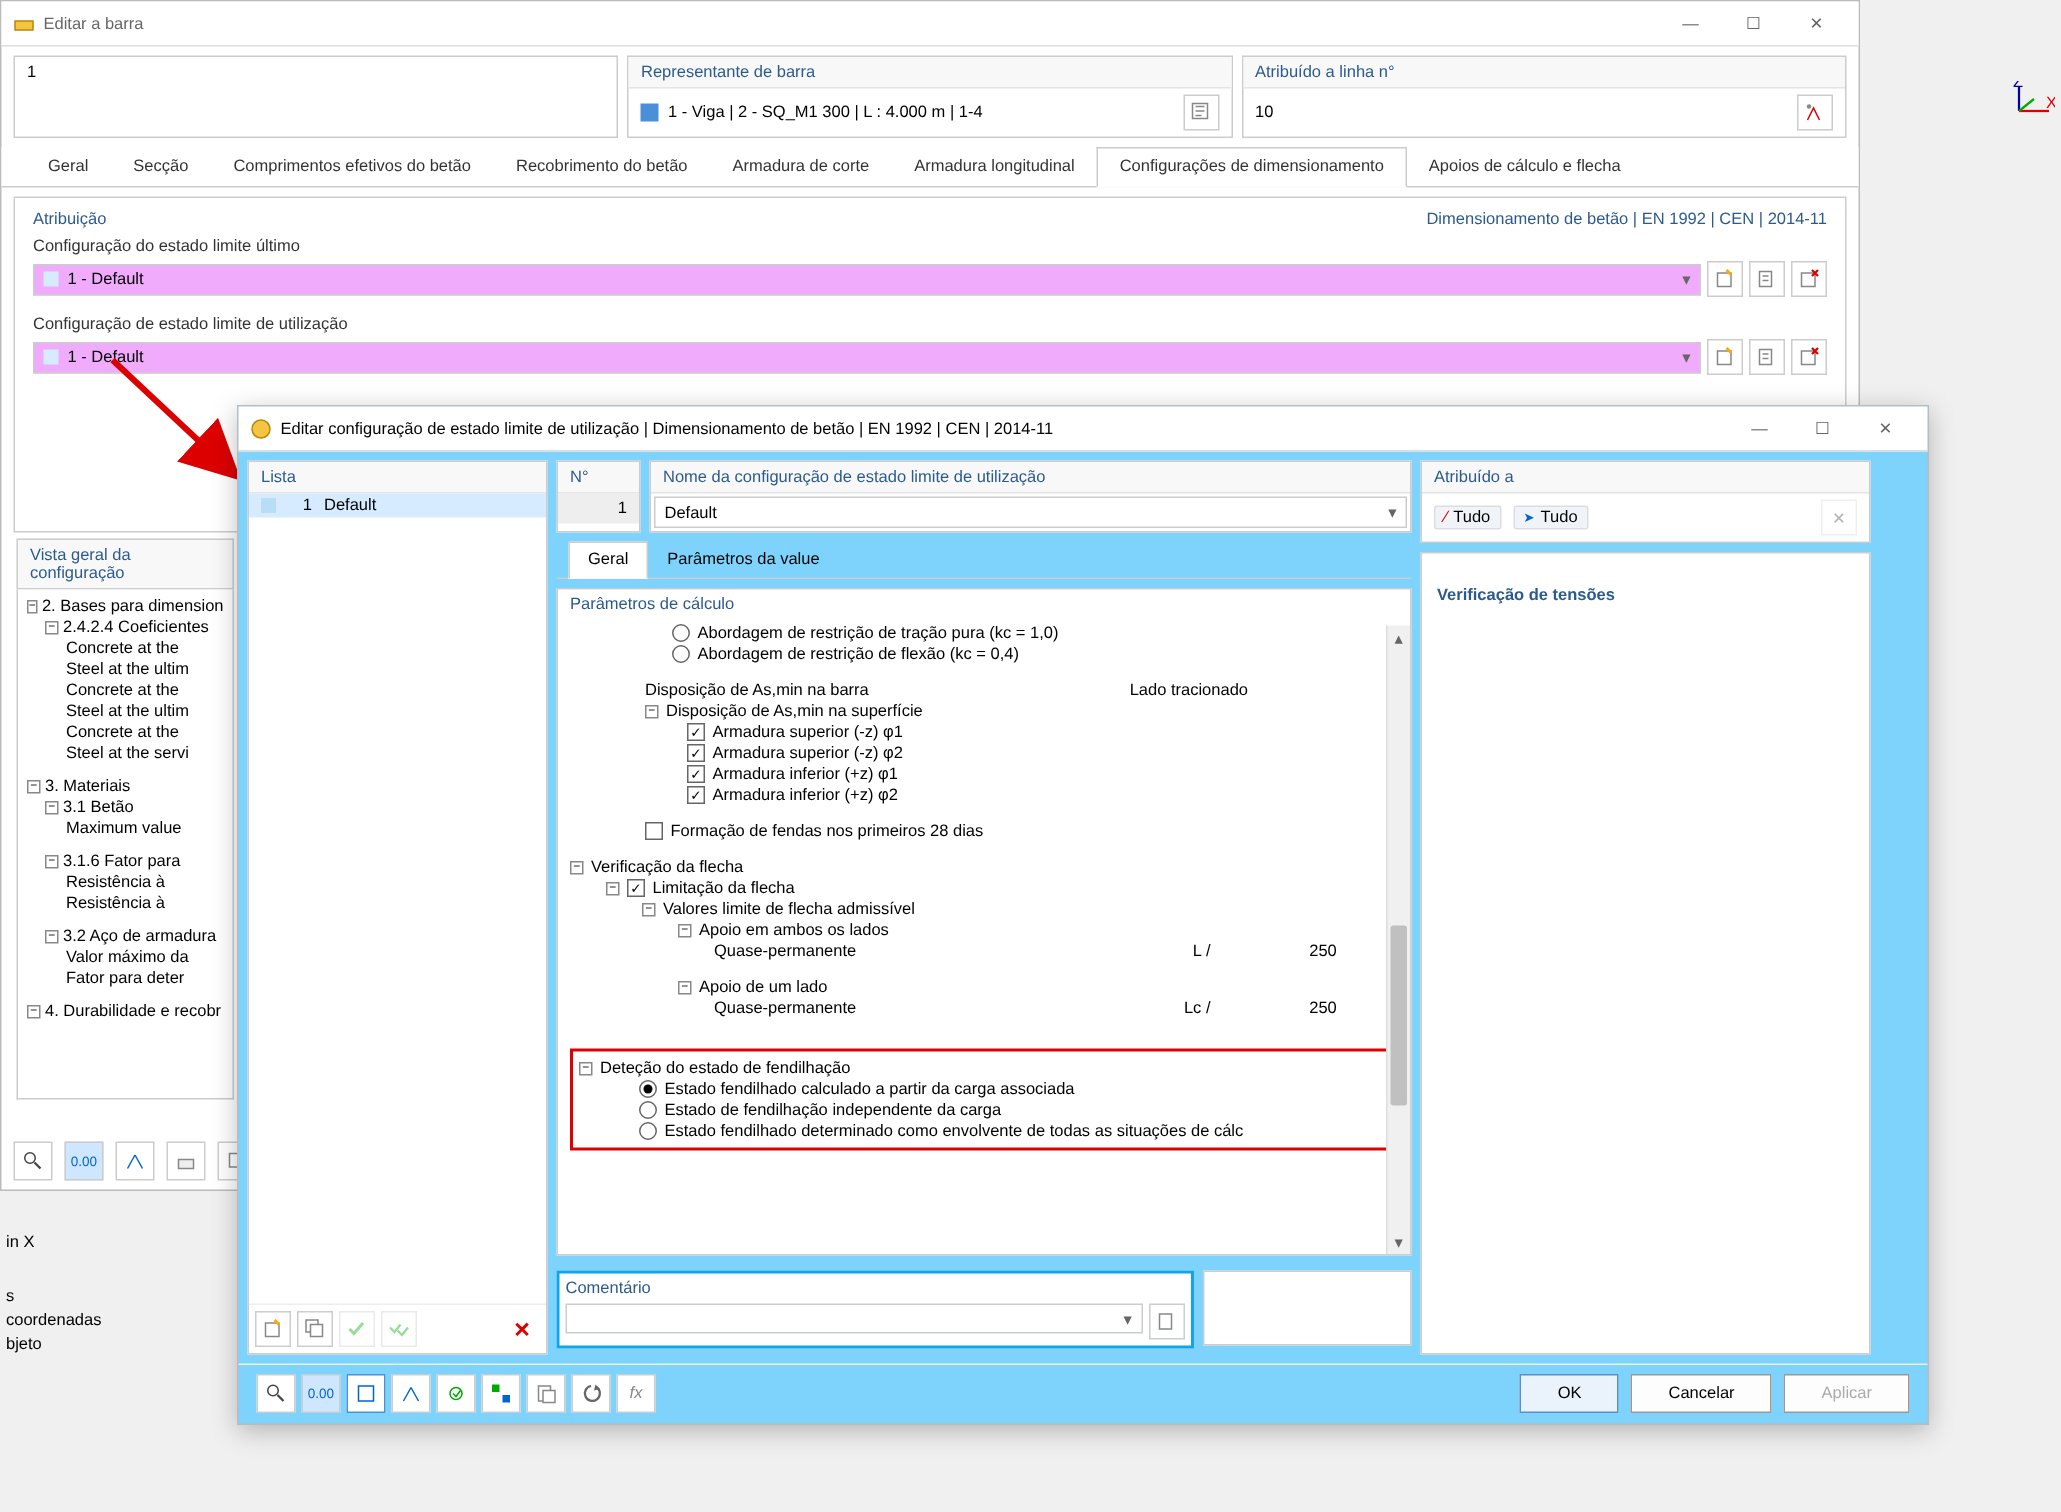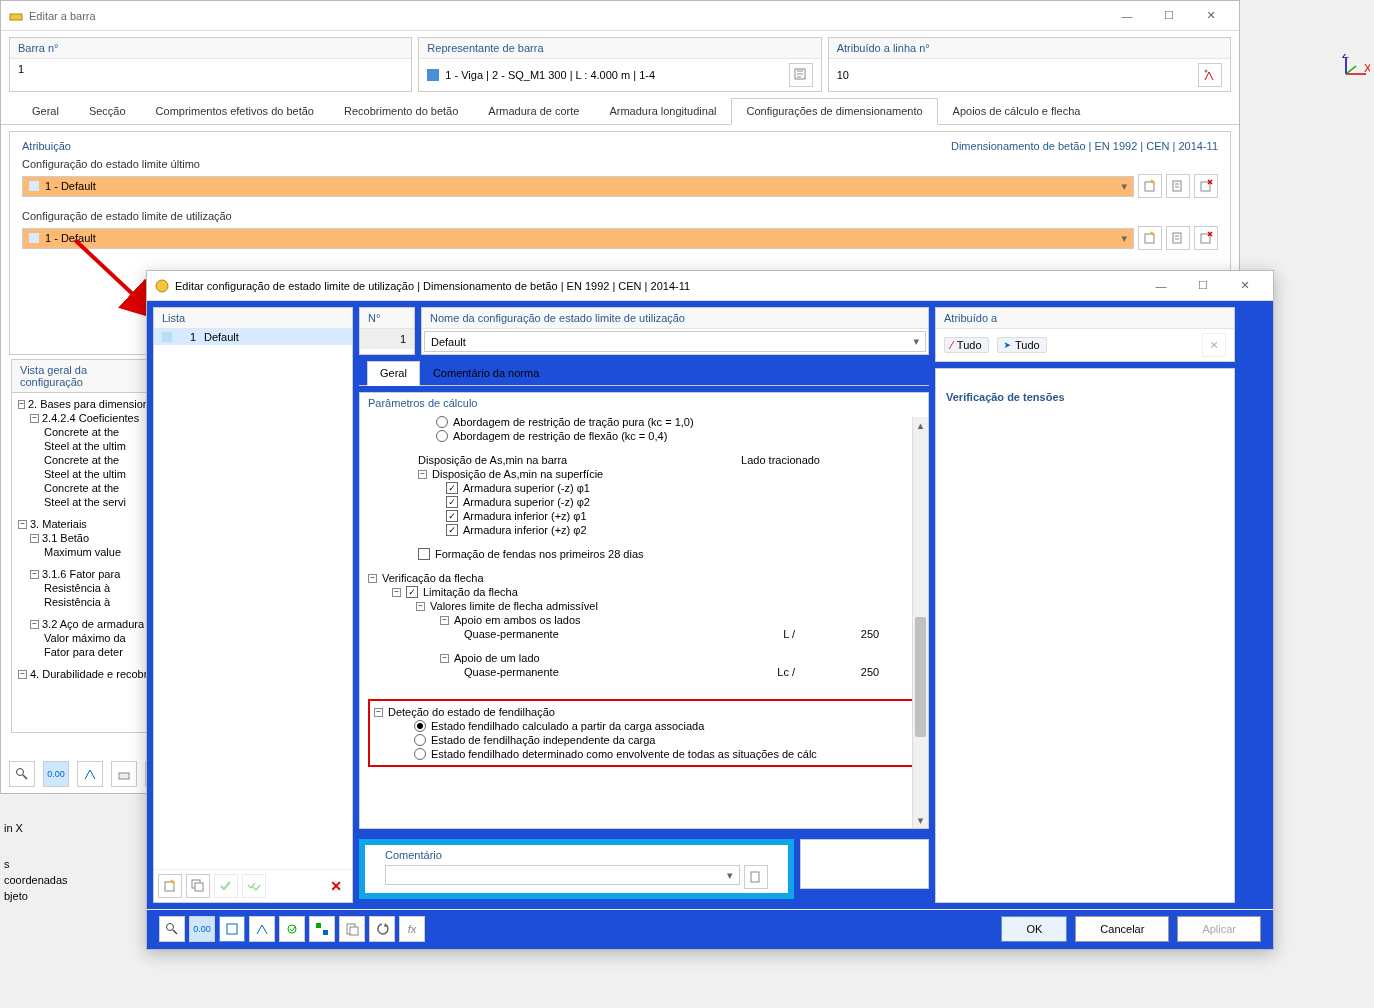--- a/index.html
+++ b/index.html
@@ -21,41 +21,41 @@
 .color-chip { width: 12px; height: 12px; background: #4a90d9; display: inline-block; }
 
 .tabs { display: flex; border-bottom: 1px solid #ccc; background: #fff; padding-left: 16px; gap: 0; }
 .tab { padding: 6px 14px; border: 1px solid transparent; color: #333; cursor: pointer; }
 .tab.active { border: 1px solid #ccc; border-bottom: 1px solid #fff; background: #fff; margin-bottom: -1px; }
 
 .attrib-area { padding: 8px 12px; }
 .attrib-header { display: flex; justify-content: space-between; color: #2c5a8e; margin-bottom: 6px; }
 .field-label { color: #333; margin-bottom: 4px; display: block; }
 .combo-row { display: flex; gap: 4px; align-items: center; }
-.combo { flex: 1; border: 1px solid #ccc; background: #fdba74; padding: 3px 6px; display: flex; align-items: center; gap: 6px; position: relative; }
+.combo { flex: 1; border: 1px solid #ccc; background: #f0abfc; padding: 3px 6px; display: flex; align-items: center; gap: 6px; position: relative; }
 .combo .arrow { margin-left: auto; color: #666; }
 .icon-btn { width: 24px; height: 24px; border: 1px solid #ccc; background: #fff; display: flex; align-items: center; justify-content: center; cursor: pointer; }
 
 
 .arrow-shape { position: absolute; left: 70px; top: 235px; width: 95px; height: 90px; pointer-events: none; z-index: 5; }
 
 
 .config-overview { position: absolute; left: 10px; top: 358px; width: 145px; }
 .tree-header { background: #f8f8f8; padding: 4px 8px; color: #2c5a8e; border: 1px solid #ccc; }
 .tree { padding: 4px; border: 1px solid #ccc; border-top: none; background: #fff; overflow: hidden; height: 340px; }
 .tree-item { padding: 1px 2px; white-space: nowrap; display: flex; align-items: center; gap: 3px; }
 .tree-indent-1 { padding-left: 14px; }
 .tree-indent-2 { padding-left: 28px; }
 .expander { width: 9px; height: 9px; border: 1px solid #888; display: inline-flex; align-items: center; justify-content: center; font-size: 8px; line-height: 1; }
 
 .bottom-toolbar { position: absolute; left: 8px; top: 760px; display: flex; gap: 8px; }
 .tool-btn { width: 26px; height: 26px; border: 1px solid #ccc; background: #fff; display: flex; align-items: center; justify-content: center; }
 
 
-.front-window { position: absolute; left: 146px; top: 270px; width: 1128px; height: 680px; background: #1d4ed8; border: 1px solid #bbb; box-shadow: 0 4px 16px rgba(0,0,0,0.25); z-index: 10; }
+.front-window { position: absolute; left: 158px; top: 270px; width: 1128px; height: 680px; background: #7dd3fc; border: 1px solid #bbb; box-shadow: 0 4px 16px rgba(0,0,0,0.25); z-index: 10; }
 .front-content { display: flex; gap: 6px; padding: 6px; height: calc(100% - 30px - 40px); }
 
 .lista-panel { width: 200px; border: 1px solid #ccc; background: #fff; display: flex; flex-direction: column; }
 .lista-header { background: #f8f8f8; padding: 4px 8px; color: #2c5a8e; border-bottom: 1px solid #e5e5e5; }
 .lista-row { display: flex; gap: 8px; padding: 2px 8px; background: #d6ebff; align-items: center; }
 .lista-bottom { margin-top: auto; display: flex; gap: 4px; padding: 4px; border-top: 1px solid #eee; }
 
 .mid-panel { flex: 1; display: flex; flex-direction: column; gap: 6px; }
 .top-strip { display: flex; gap: 6px; }
 .n-box { width: 56px; }
@@ -129,21 +129,20 @@
     <span class="title">Editar a barra</span>
     <div class="btns">
       <div class="btn">—</div>
       <div class="btn">☐</div>
       <div class="btn">✕</div>
     </div>
   </div>
 
   <div class="top-row">
     <div class="panel" style="flex:1.8">
-      <div class="panel-header">Barra n°</div>
       <div class="panel-body"><span>1</span></div>
     </div>
     <div class="panel" style="flex:1.8">
       <div class="panel-header">Representante de barra</div>
       <div class="panel-body field-value">
         <span class="color-chip"></span>
         <span style="flex:1">1 - Viga | 2 - SQ_M1 300 | L : 4.000 m | 1-4</span>
         <span class="icon-btn">
           <svg width="14" height="14" viewBox="0 0 14 14">
               <rect x="1" y="1" width="10" height="10" fill="#fff" stroke="#888"></rect>
@@ -418,21 +417,21 @@
             <div class="combo" style="background:#fff">
               <span>Default</span>
               <span class="arrow">▾</span>
             </div>
           </div>
         </div>
       </div>
 
       <div class="inner-tabs">
         <div class="inner-tab active">Geral</div>
-        <div class="inner-tab">Comentário da norma</div>
+        <div class="inner-tab">Parâmetros da value</div>
       </div>
 
       <div class="param-scroll">
         <div class="param-header">Parâmetros de cálculo</div>
         <div class="param-tree">
           <div style="padding-left:68px">
             <div class="pt-row">
                 <span class="radio"></span>
                 <span>Abordagem de restrição de tração pura (kc = 1,0)</span>
               </div>
@@ -538,21 +537,21 @@
           </div>
         </div>
         <div class="scroll-track">
           <div class="scroll-btn" style="top:0">▴</div>
           <div class="scroll-thumb"></div>
           <div class="scroll-btn" style="bottom:0">▾</div>
         </div>
       </div>
 
       <div class="comment-row">
-        <div style="flex:3;border:6px solid #0ea5e9;background:#fff;padding:4px 20px">
+        <div style="flex:3;border:2px solid #0ea5e9;background:#fff;padding:4px 4px">
           <div class="comment-label">Comentário</div>
           <div style="display:flex;gap:4px;margin-top:4px">
             <div class="combo" style="background:#fff;height:20px">
                 <span class="arrow">▾</span>
               </div>
             <span class="icon-btn">
                 <svg width="14" height="14">
                   <rect x="2" y="2" width="8" height="10" fill="#fff" stroke="#888"></rect>
                 </svg>
               </span>

